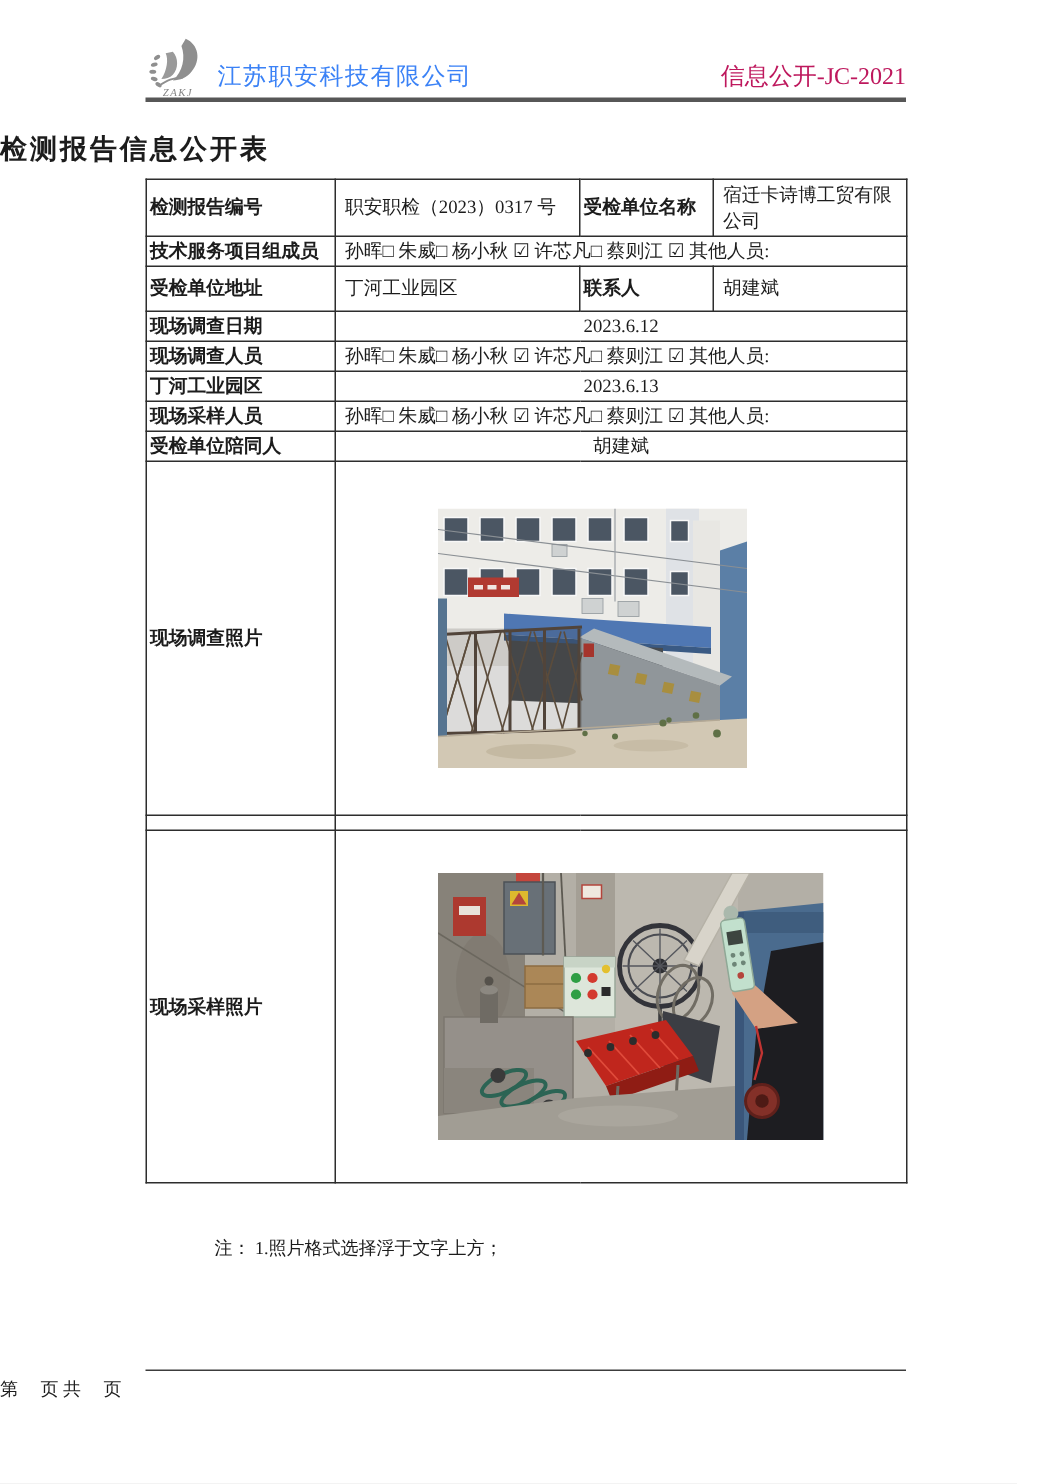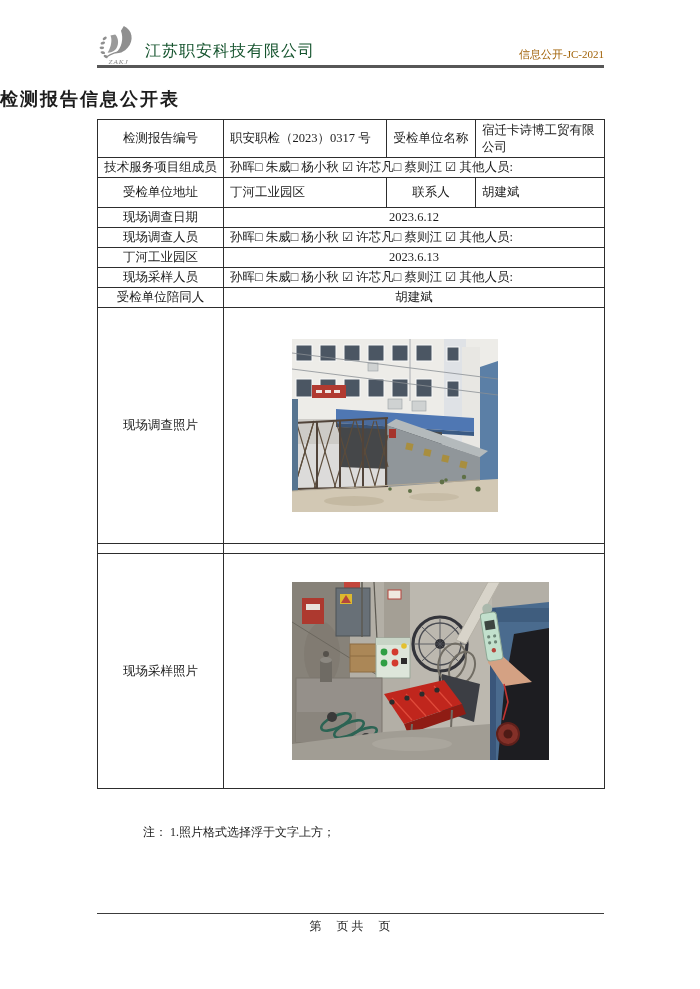--- a/index.html
+++ b/index.html
@@ -6,43 +6,43 @@
   .page {
     position:relative; width:700px; height:989px; margin:0 auto;
     background:#ffffff; overflow:hidden;
     font-family:"Liberation Serif","DejaVu Serif",serif;
     color:#1c1c1c;
   }
   
   .hdr { position:absolute; left:97px; right:96px; top:22px; height:42px; }
   .hdr-left { position:absolute; left:0; bottom:2px; display:flex; align-items:flex-end; }
   .logo { width:46px; height:42px; margin-right:2px; margin-bottom:-4px; }
-  .company { font-size:16px; letter-spacing:1px; color:#14532d; }
-  .doccode { position:absolute; right:0; bottom:2px; font-size:11px; color:#a16207; }
+  .company { font-size:16px; letter-spacing:1px; color:#3b82f6; }
+  .doccode { position:absolute; right:0; bottom:2px; font-size:16px; color:#be185d; }
   .hdr-rule { position:absolute; left:97px; right:96px; top:65px; height:3px; background:#575757; }
   
   .title { position:absolute; top:87px; left:0; width:100%; 
            font-size:18px; font-weight:bold; letter-spacing:2px; }
   
   .doc-table { position:absolute; left:97px; top:119px;
                border-collapse:collapse; table-layout:fixed; width:507px;
                font-size:12.5px; }
   .doc-table td { border:1.5px solid #2d2d2d; padding:1px 6px; vertical-align:middle;
                   line-height:1.3; overflow:hidden; }
-  .lbl { text-align:center; padding:1px 2px !important; }
+  .lbl { text-align:left; padding:1px 2px !important;font-weight:bold; }
   .ctr { text-align:center; }
   .pre { white-space:pre; }
   .photo-cell { padding:0 !important; }
   .photo-wrap { display:flex; align-items:center; }
   .photo-wrap svg { display:block; margin-left:68px; }
   .gap-row td { height:9px; padding:0 !important; }
   
   .note { position:absolute; left:99px; top:824px; font-size:12px;margin-left:44px; }
   .foot-rule { position:absolute; left:97px; right:96px; top:913px; height:1.3px; background:#3c3c3c; }
-  .foot-text { position:absolute; left:0; width:100%; top:918px; text-align:center;
+  .foot-text { position:absolute; left:0; width:100%; top:918px; text-align:left;
                font-size:12px; white-space:pre; }
 </style>
 </head>
 <body>
 
 <div class="page">
 
   <div class="hdr">
     <div class="hdr-left">
       <svg class="logo" viewBox="0 0 46 44">

